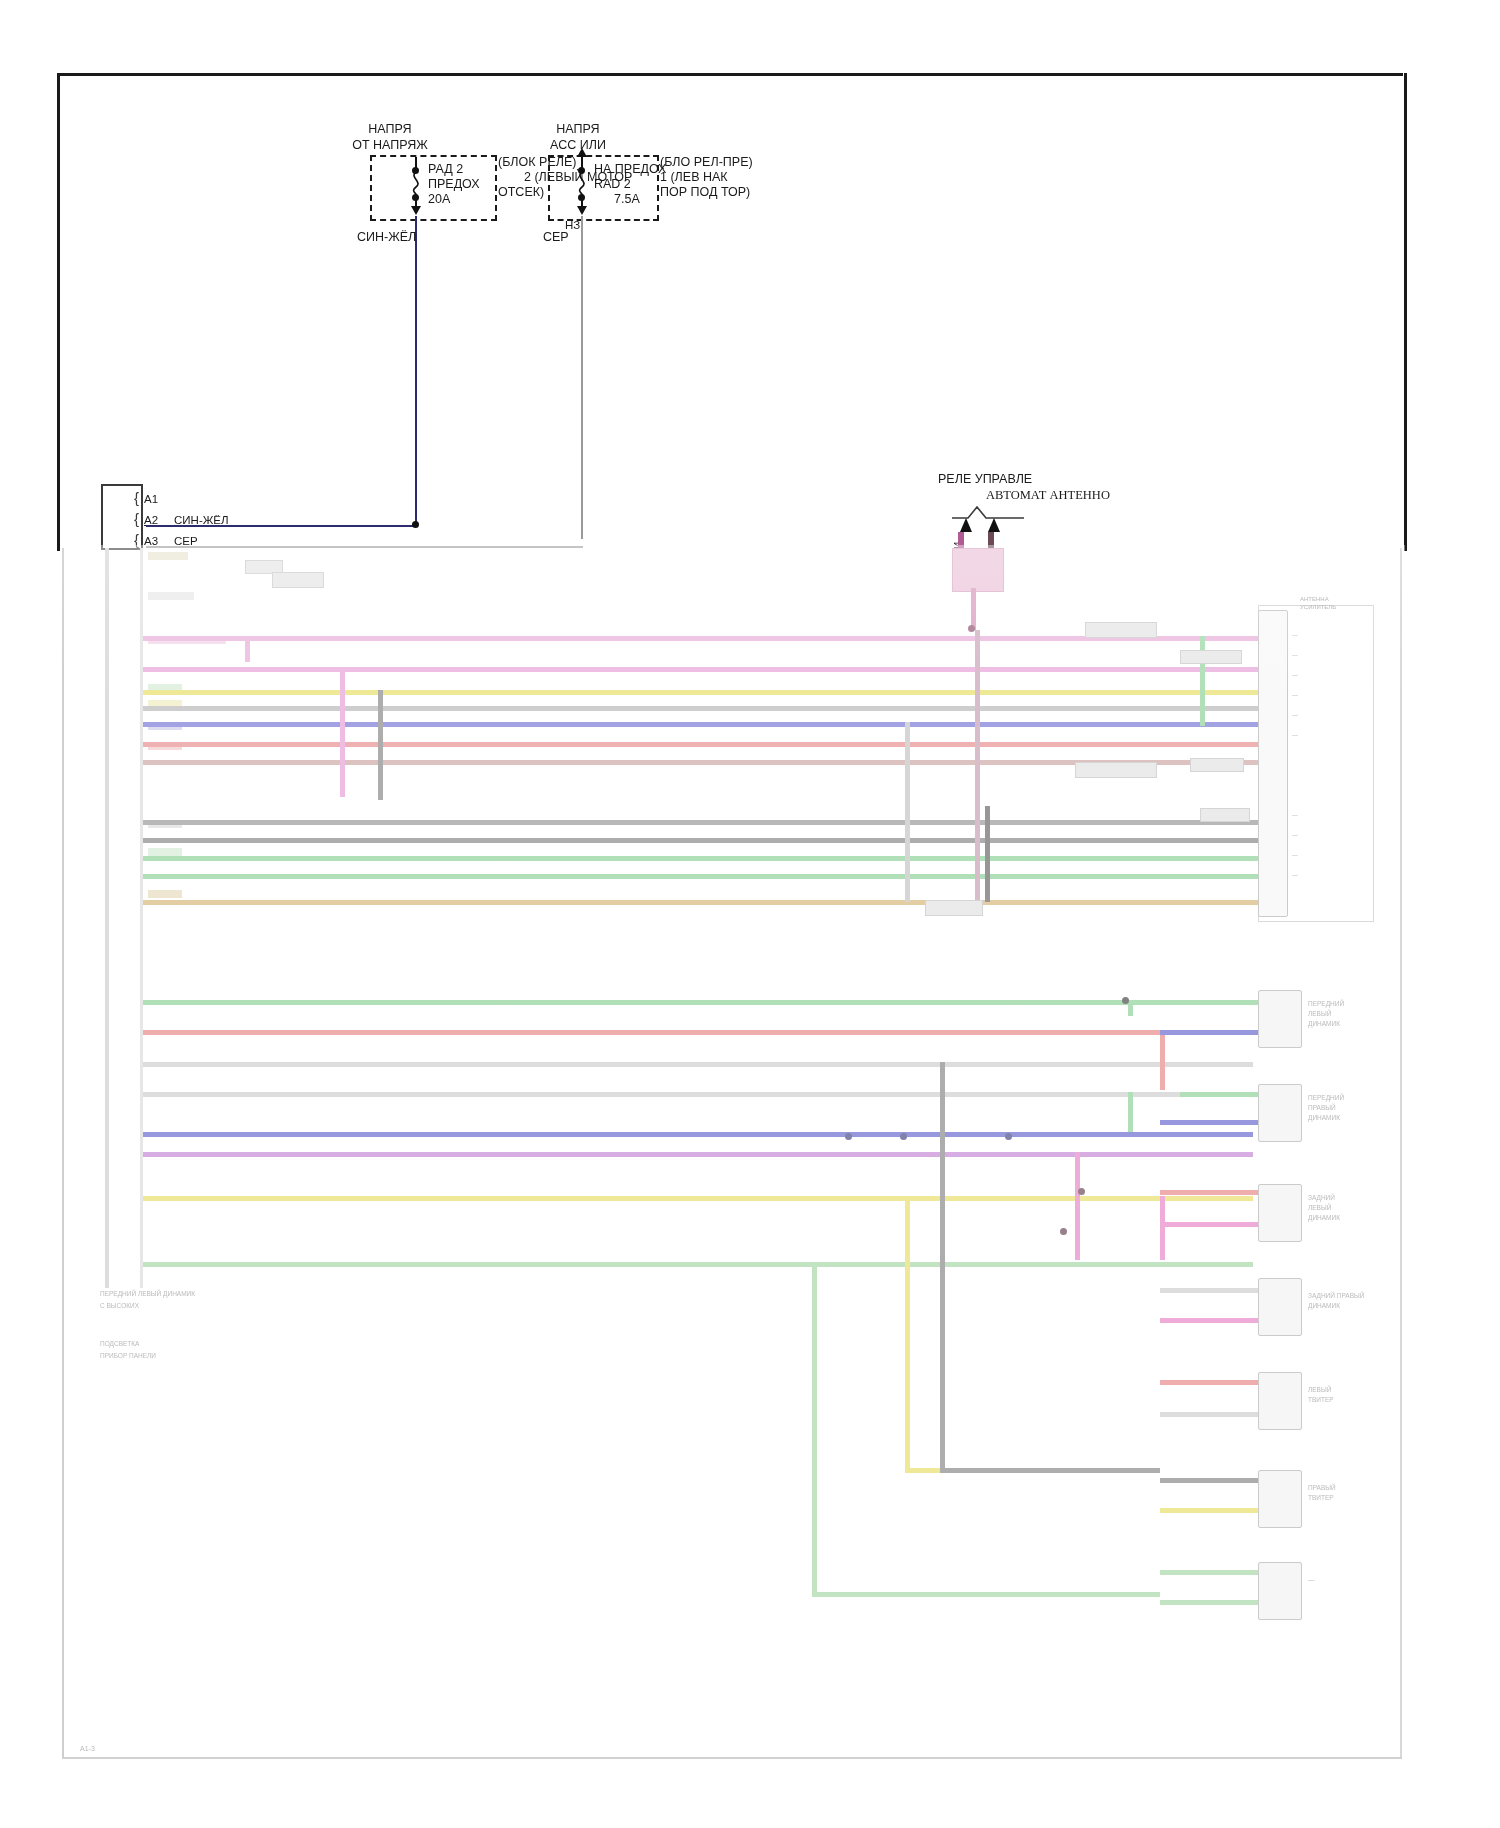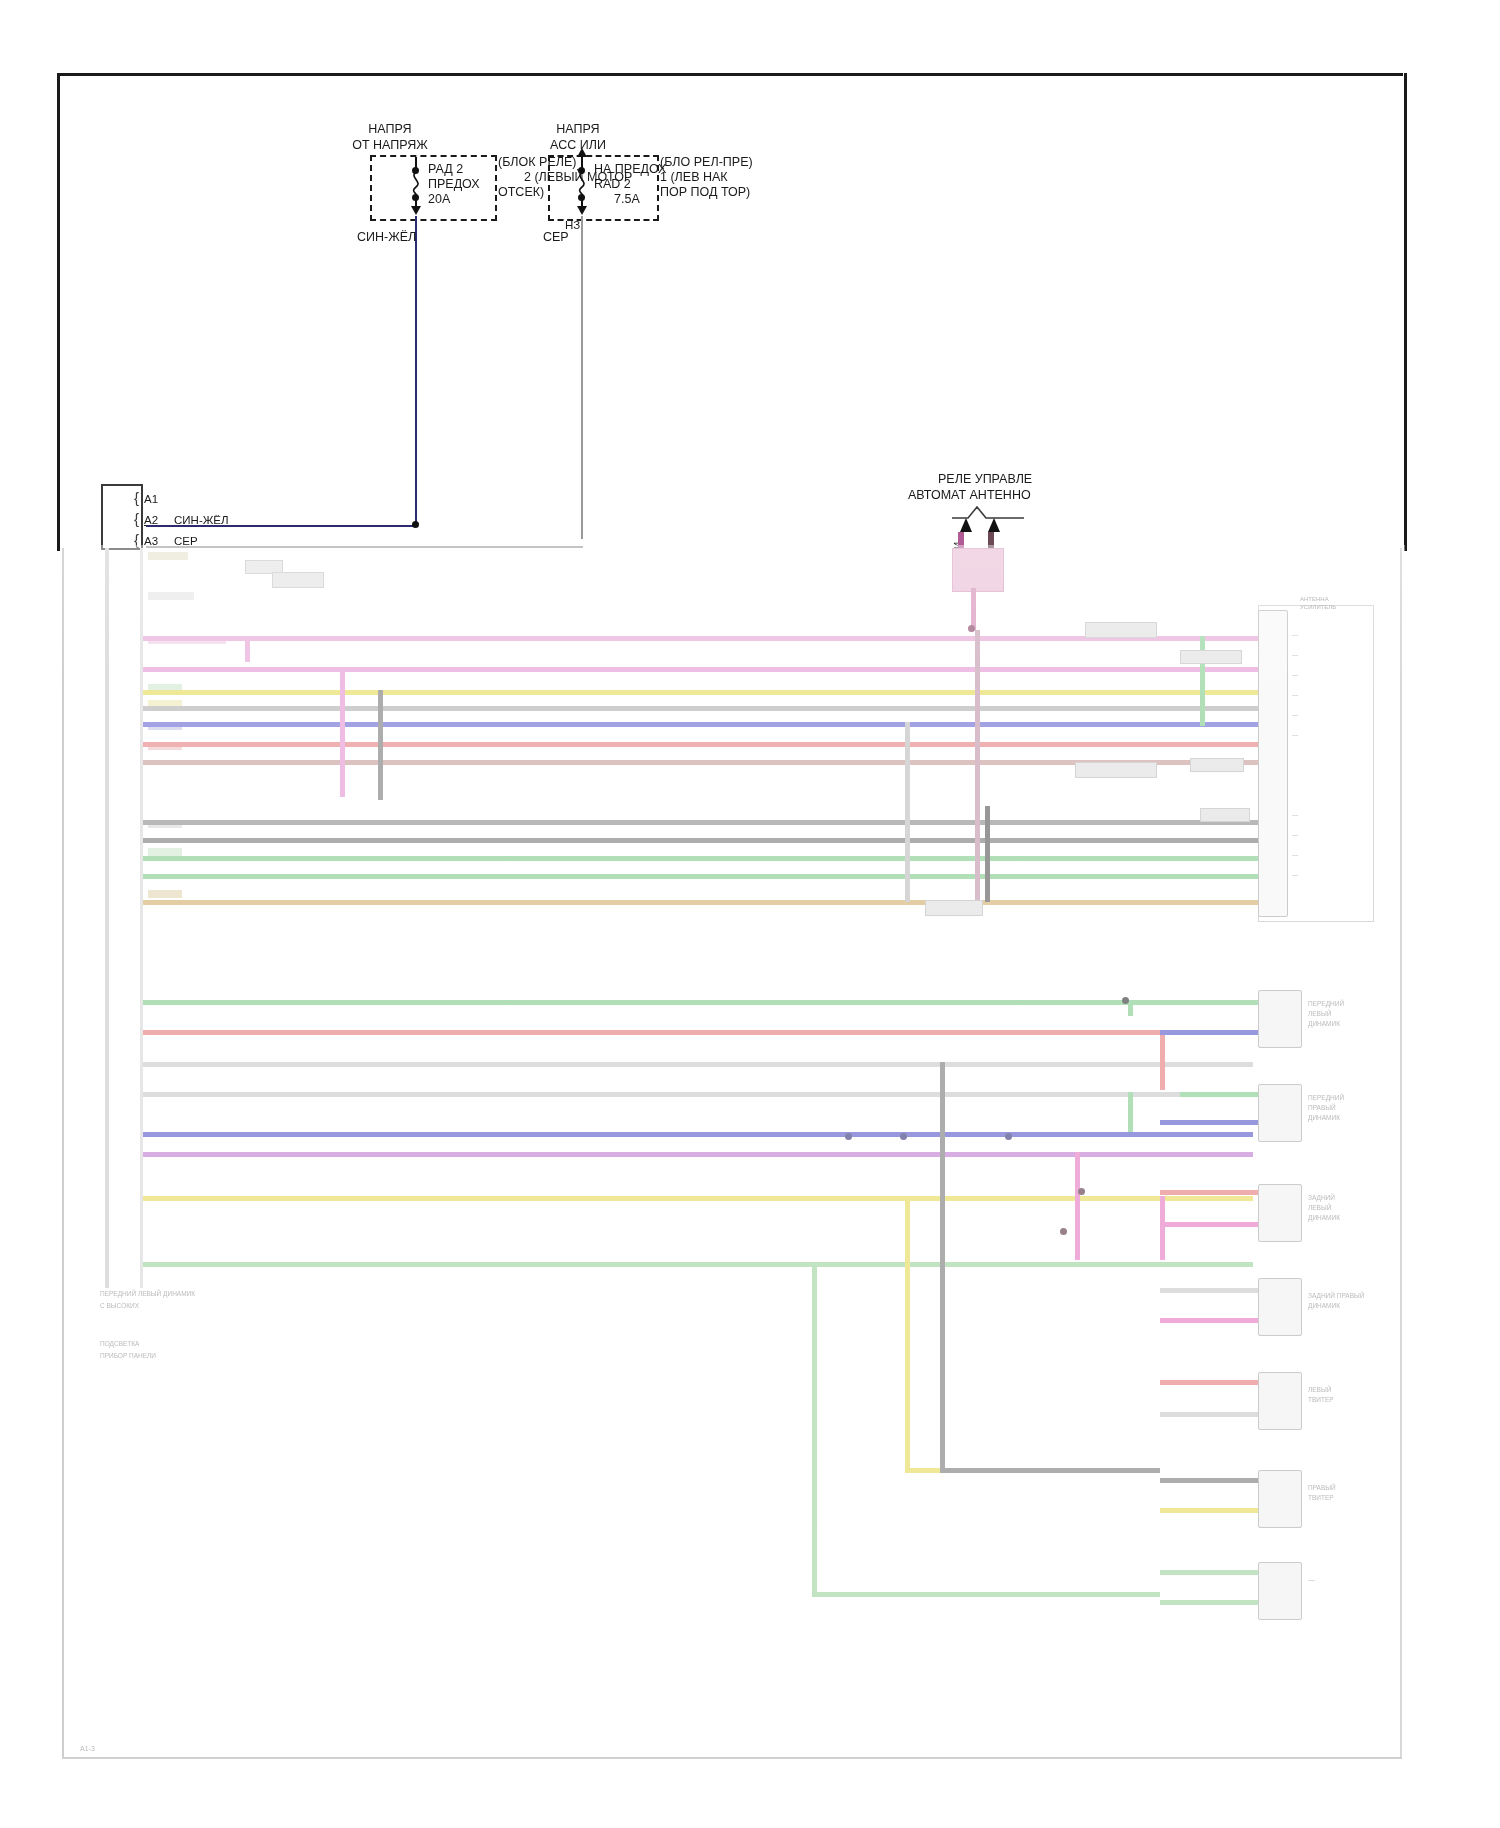--- a/index.html
+++ b/index.html
@@ -126,21 +126,21 @@
   <div class="t sm" style="left:144px;top:534px;">A3</div>
 
   <div class="t sm" style="left:174px;top:513px;">СИН-ЖЁЛ</div>
   <div class="t sm" style="left:174px;top:534px;">СЕР</div>
 
   <div class="hline" style="left:146px;top:525px;width:271px;"></div>
   <div class="hline grey" style="left:146px;top:546px;width:437px;"></div>
   <div class="dot" style="left:412px;top:521px;"></div>
 
   <div class="t" style="left:938px;top:472px;">РЕЛЕ УПРАВЛЕ</div>
-  <div class="t" style="left:908px;top:488px;">АВТОМАТ АНТЕННО</div>
+  <div class="t" style="left:986px;top:488px;font-family:Liberation Serif, serif;">АВТОМАТ АНТЕННО</div>
 
   <svg style="position:absolute;left:952px;top:505px;" width="72" height="14" viewBox="0 0 72 14">
     <path d="M0 13 L16 13 L25 2 L34 13 L72 13" stroke="#3a3a3a" stroke-width="1.6" fill="none"></path>
   </svg>
   <div class="arrow-up" style="left:960px;top:518px;border-bottom-width:14px;border-left-width:6px;border-right-width:6px;"></div>
   <div class="arrow-up" style="left:988px;top:518px;border-bottom-width:14px;border-left-width:6px;border-right-width:6px;"></div>
   <div class="vert-lbl" style="left:952px;top:555px;">НИ</div>
 
   <div class="relay-top" style="left:958px;top:532px;width:6px;height:26px;background:#b05a96;"></div>
   <div class="relay-top" style="left:988px;top:532px;width:6px;height:26px;background:#6b4a55;"></div>

